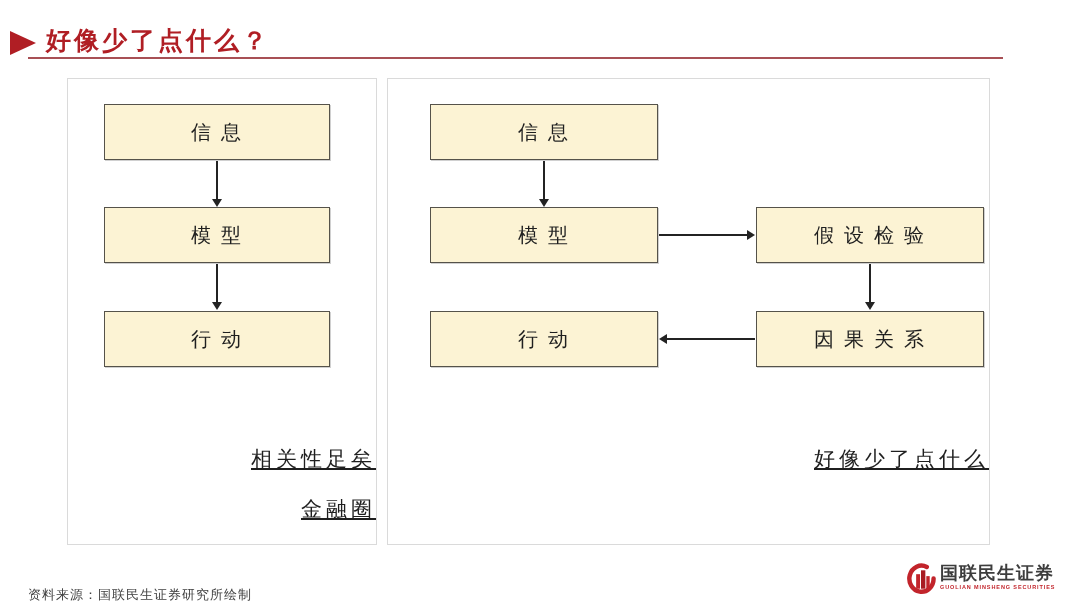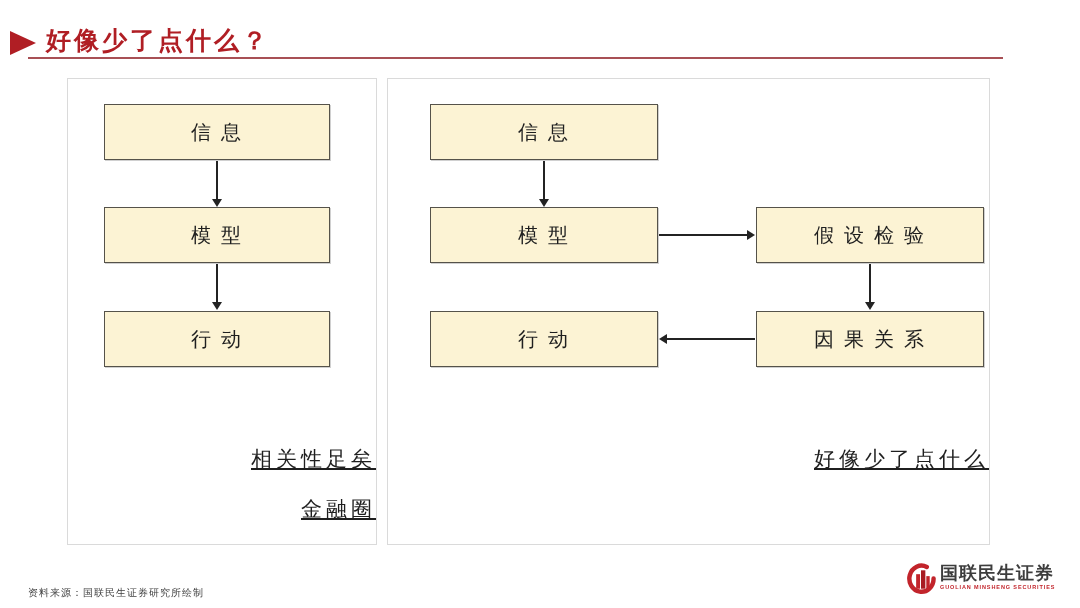--- a/index.html
+++ b/index.html
@@ -78,21 +78,21 @@
     border-left:8px solid var(--arrow);
   }
   .arrow .head-left{
     position:absolute;top:50%;margin-top:-5px;left:0;width:0;height:0;
     border-top:5px solid transparent;border-bottom:5px solid transparent;
     border-right:8px solid var(--arrow);
   }
   
   .source-note{
     position:absolute;left:28px;top:586px;
-    font-size:10px;color:#3F3F3F;letter-spacing:1px;
+    font-size:13px;color:#3F3F3F;letter-spacing:1px;
   }
   .logo{
     position:absolute;left:905px;top:562px;width:150px;height:38px;
     display:flex;align-items:flex-start;
   }
   .logo-icon{width:31px;height:34px;flex:0 0 auto;margin-top:1px;}
   .logo-text{margin-left:4px;display:flex;flex-direction:column;}
   .logo-cn{
     font-family:"Liberation Sans","DejaVu Sans",sans-serif;
     font-size:18px;font-weight:bold;color:var(--logo_text);

